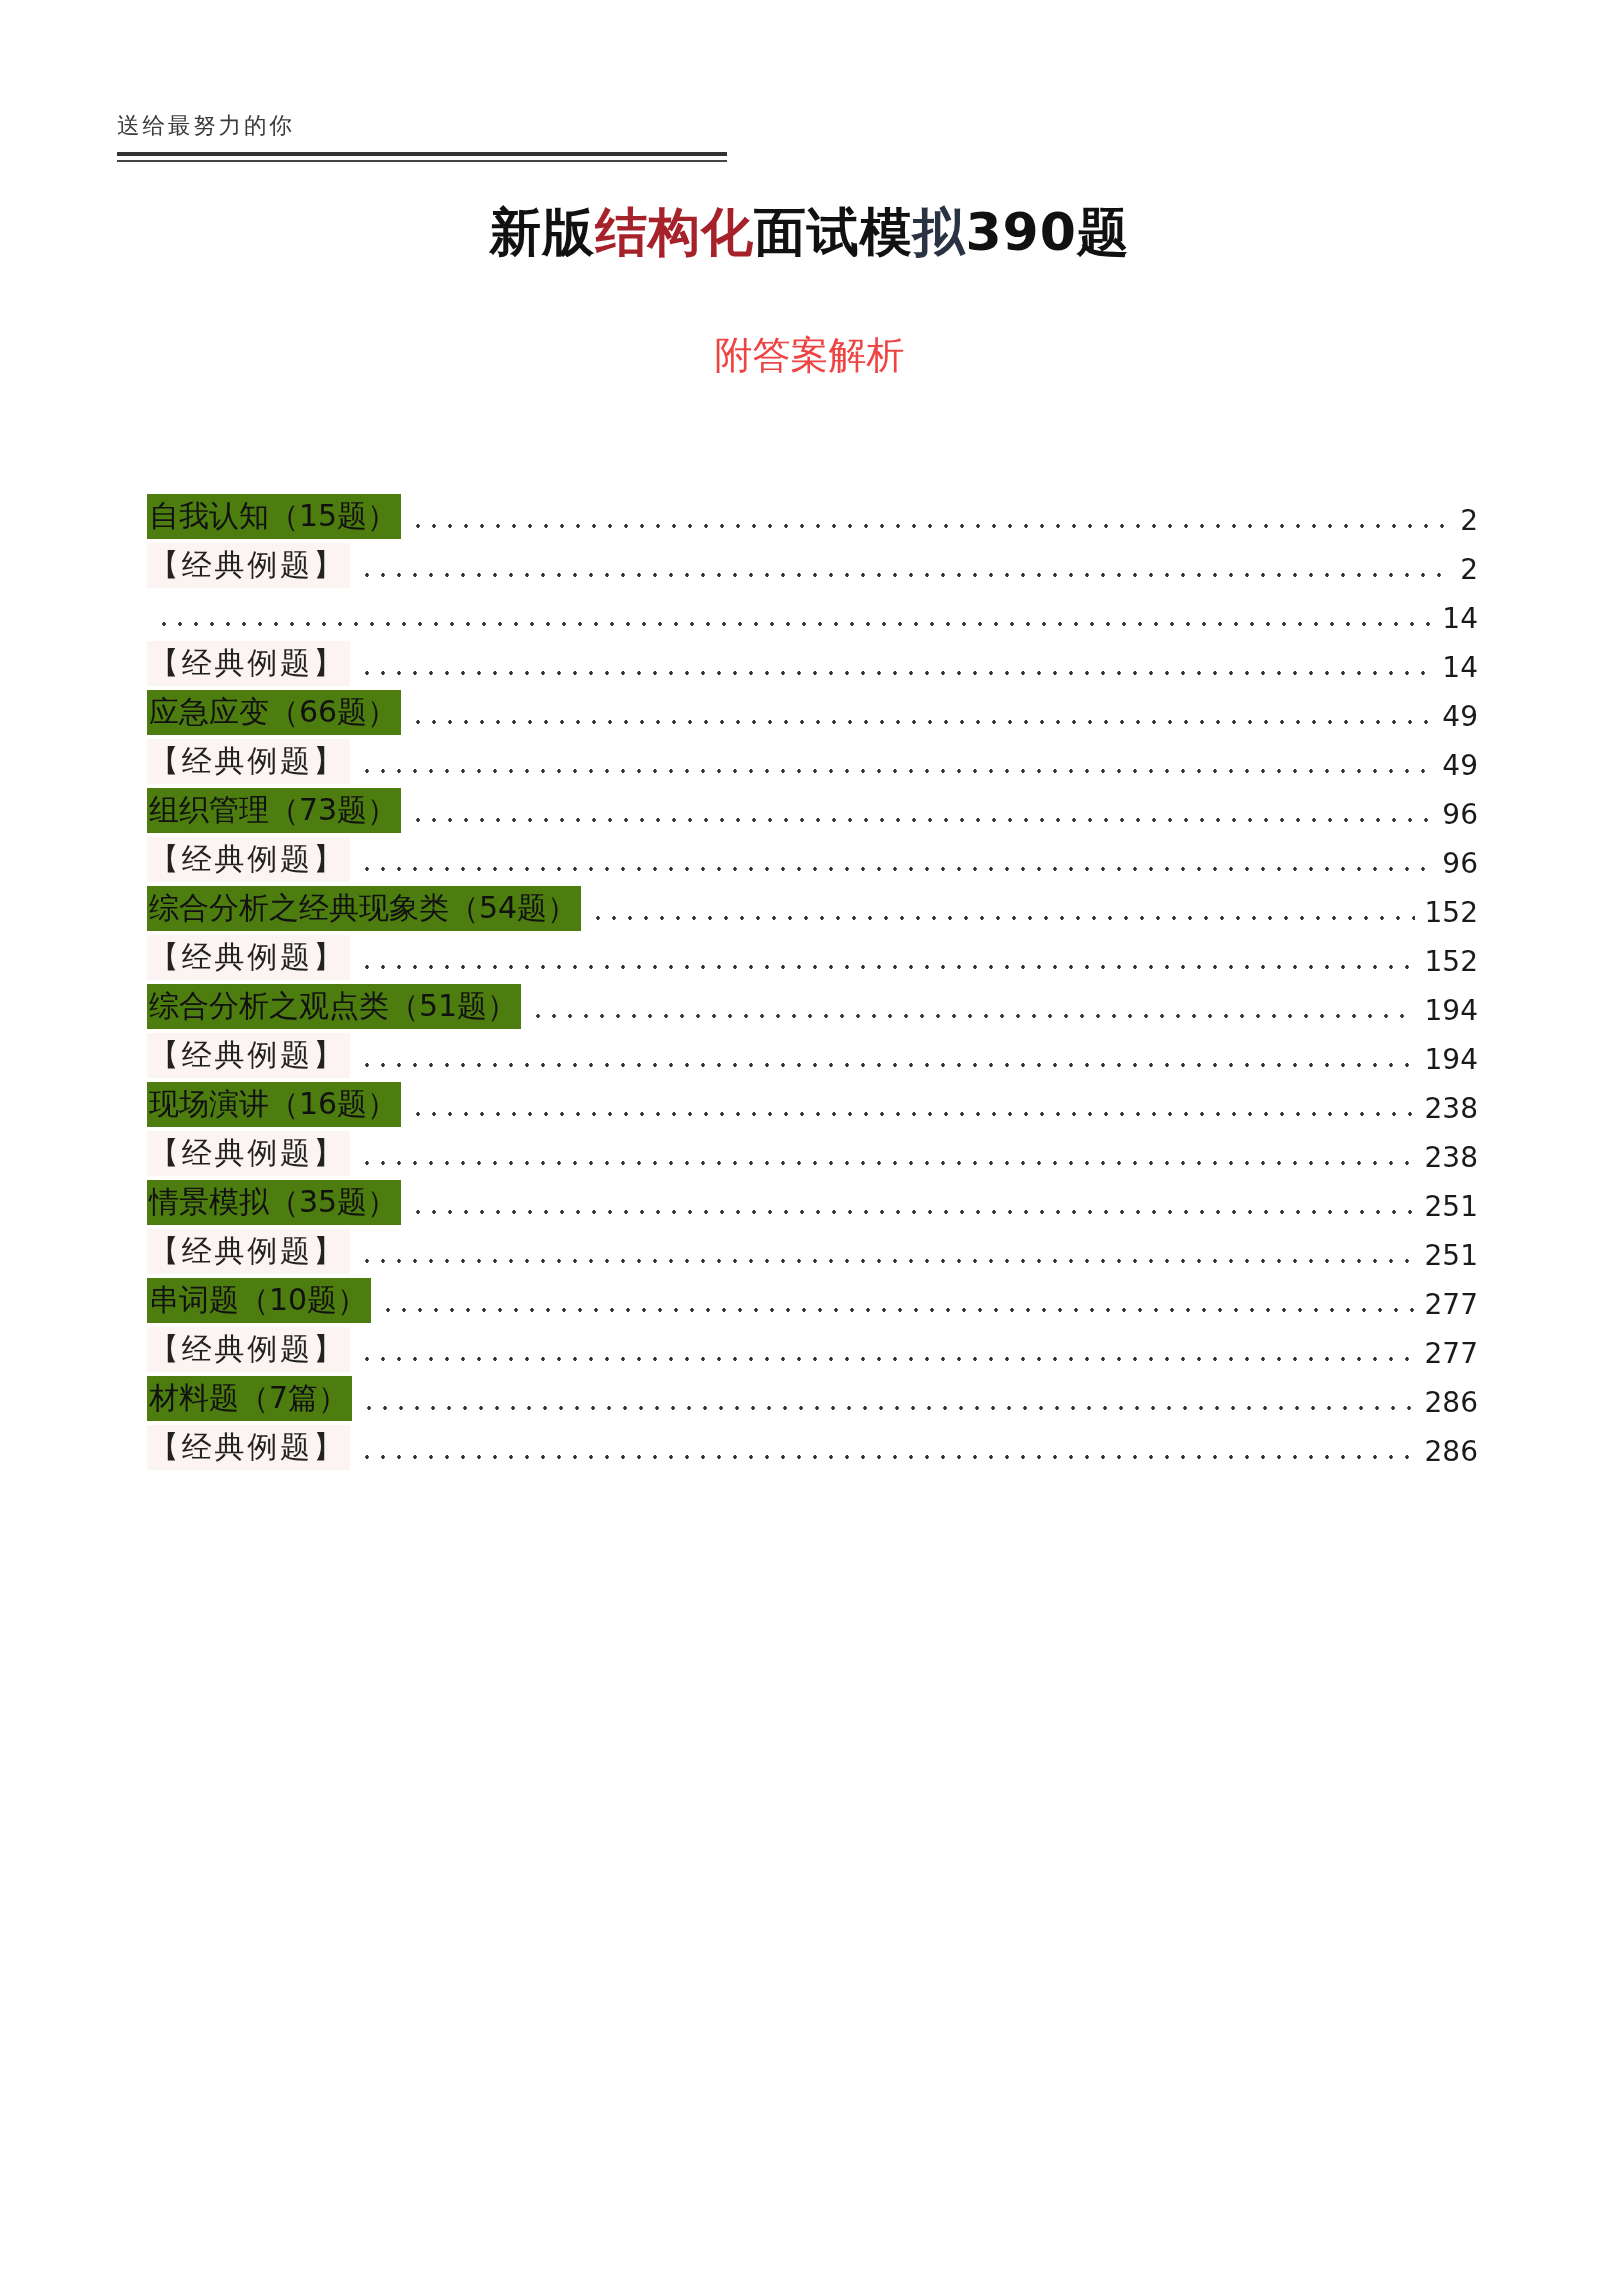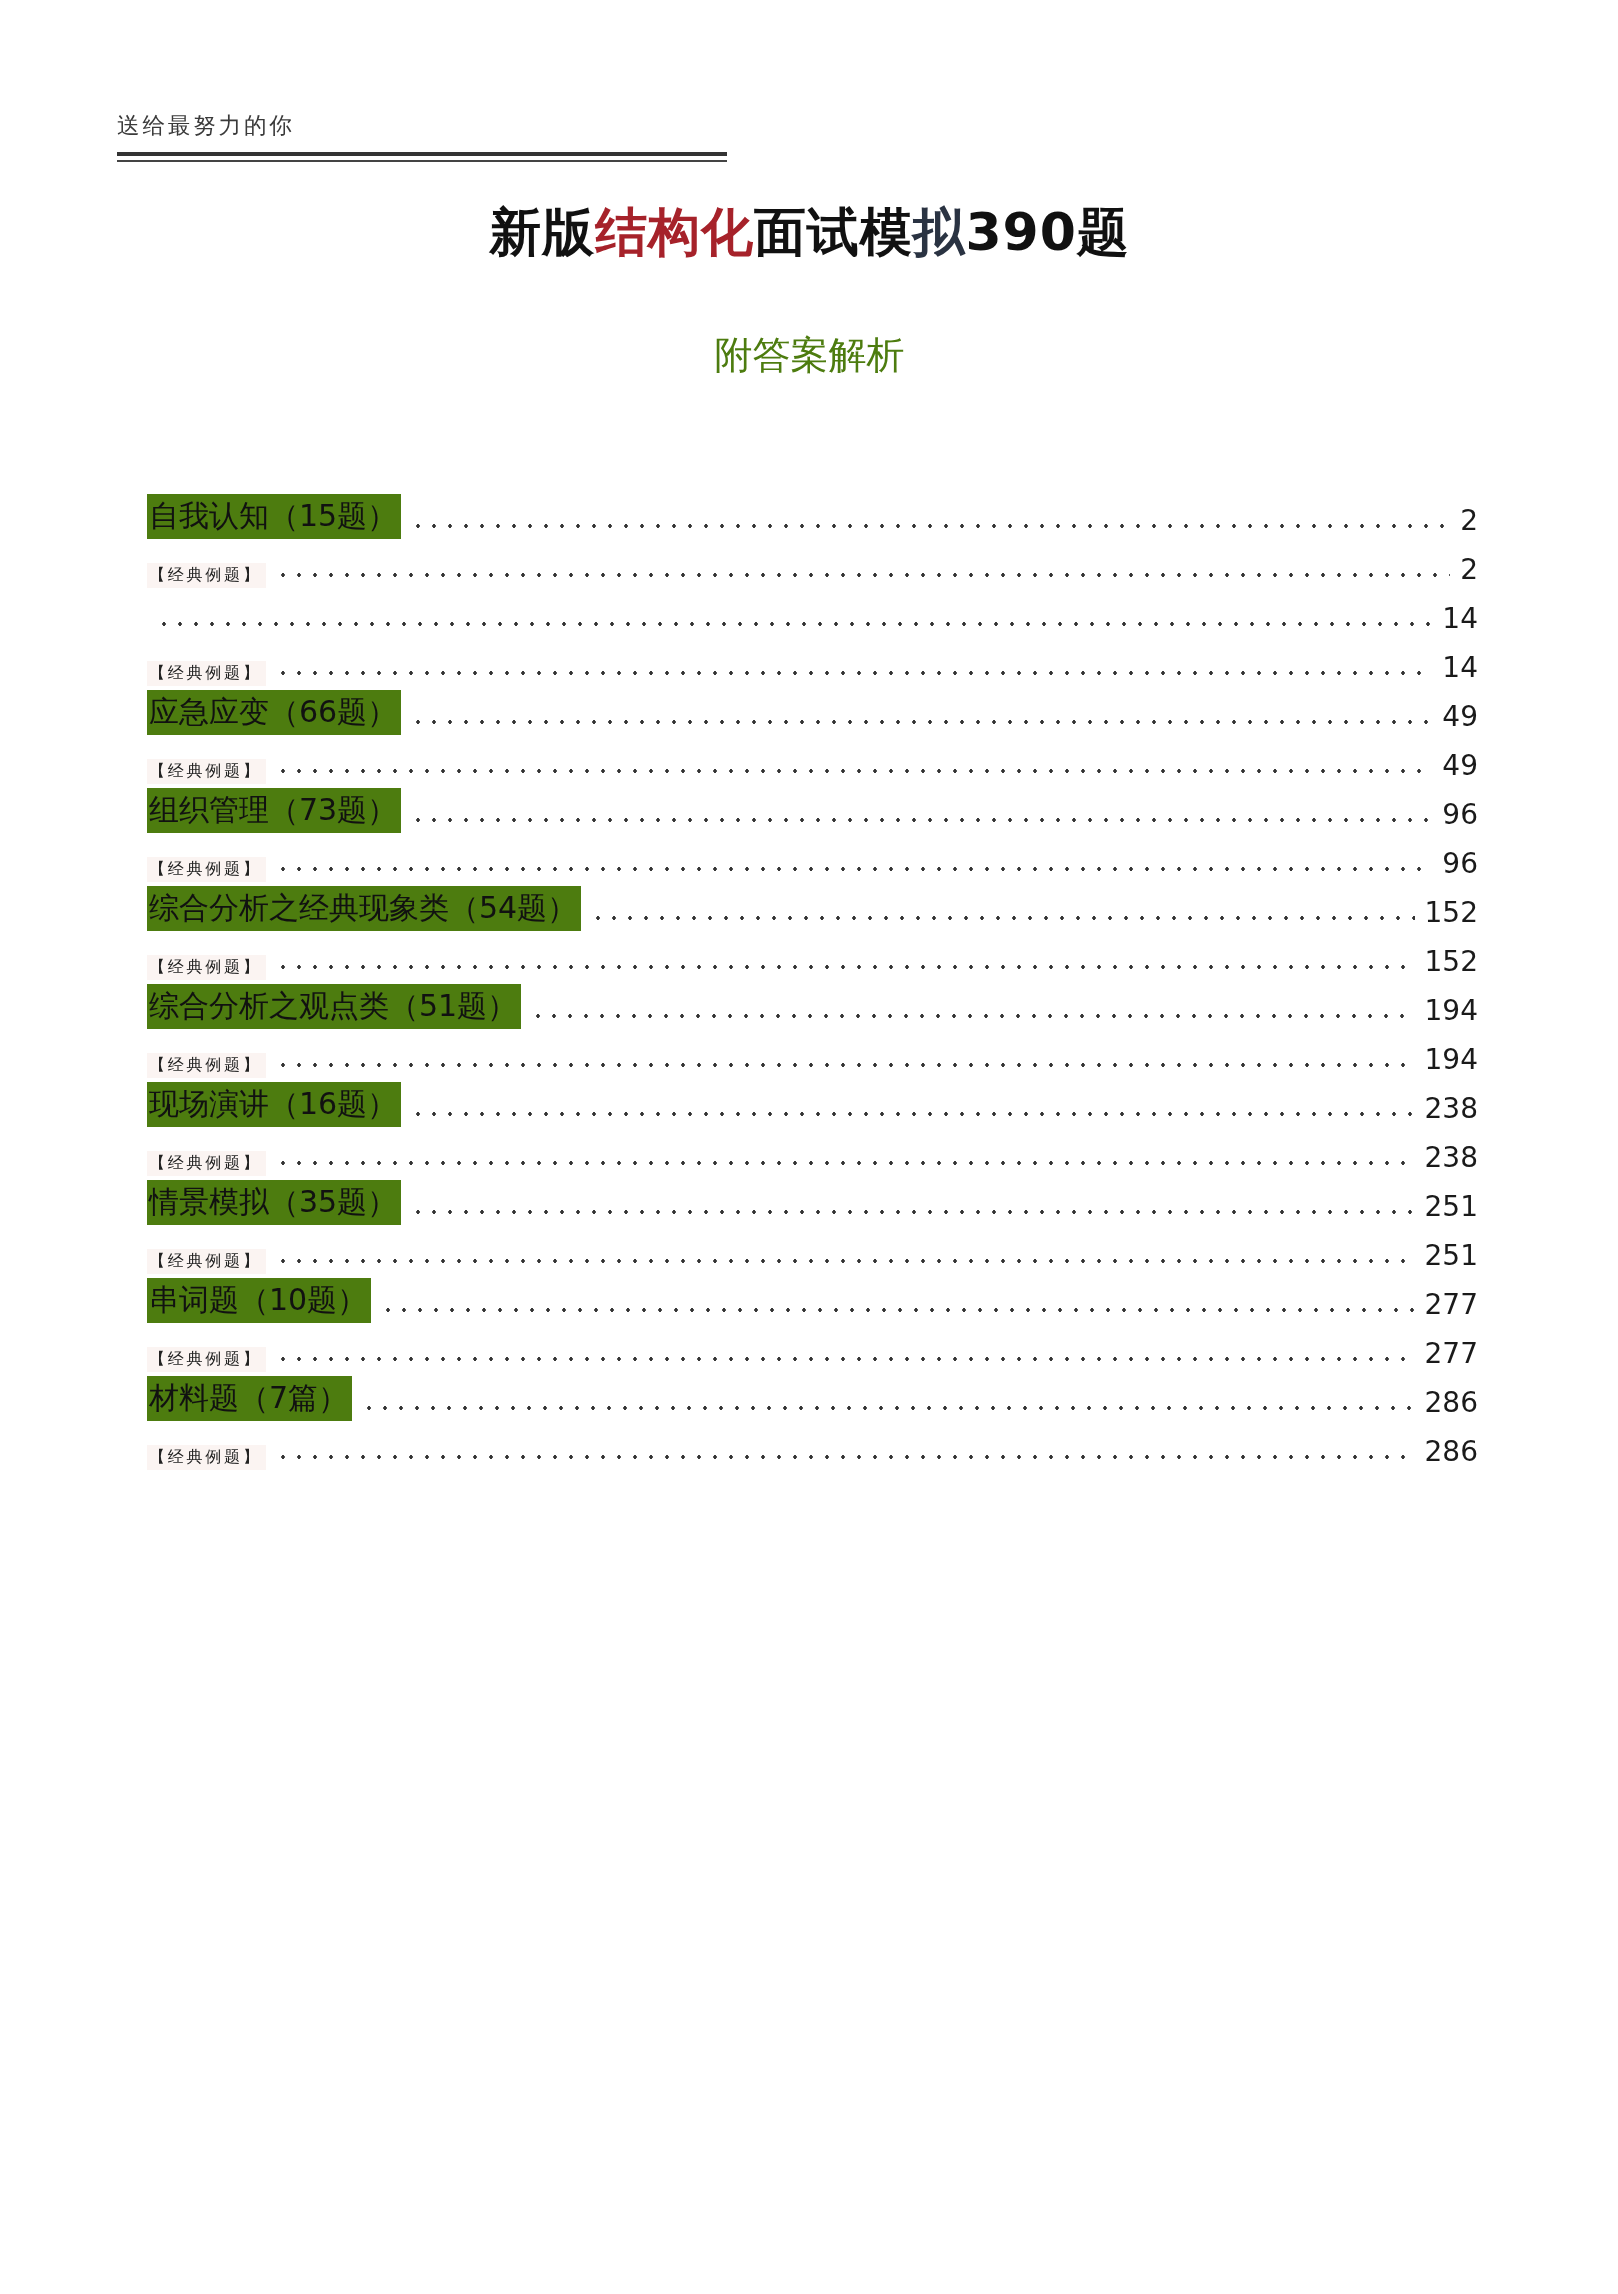--- a/index.html
+++ b/index.html
@@ -58,21 +58,21 @@
     .title .shade {
       color: #2a3342;
     }
     .subtitle {
       position: absolute;
       left: 0;
       width: 1619px;
       top: 330px;
       text-align: center;
       font-size: 38px;
-      color: #4d7c0f;
+      color: #ef4444;
     }
     .toc {
       position: absolute;
       left: 147px;
       top: 490px;
       width: 1331px;
     }
     .toc-row {
       display: flex;
       align-items: flex-end;
@@ -84,21 +84,21 @@
       padding: 1.9px 3.8px 1.9px 1.9px;
       flex: none;
     }
     .toc-row.chapter .toc-label {
       font-size: 30px;
       background: #4d7c0f;
       color: #111;
     }
     .toc-row.example .toc-label {
       font-family: "DejaVu Serif", "Liberation Serif", serif;
-      font-size: 16px;
+      font-size: 30px;
       letter-spacing: 2.8px;
       background: #fbf4f2;
       color: #222;
     }
     .toc-leader {
       flex: 1;
       margin: 0 9.4px 11.3px 9.4px;
       height: 3.8px;
       background-image: radial-gradient(circle, #333 1.5px, transparent 1.9px);
       background-size: 16px 3.8px;

